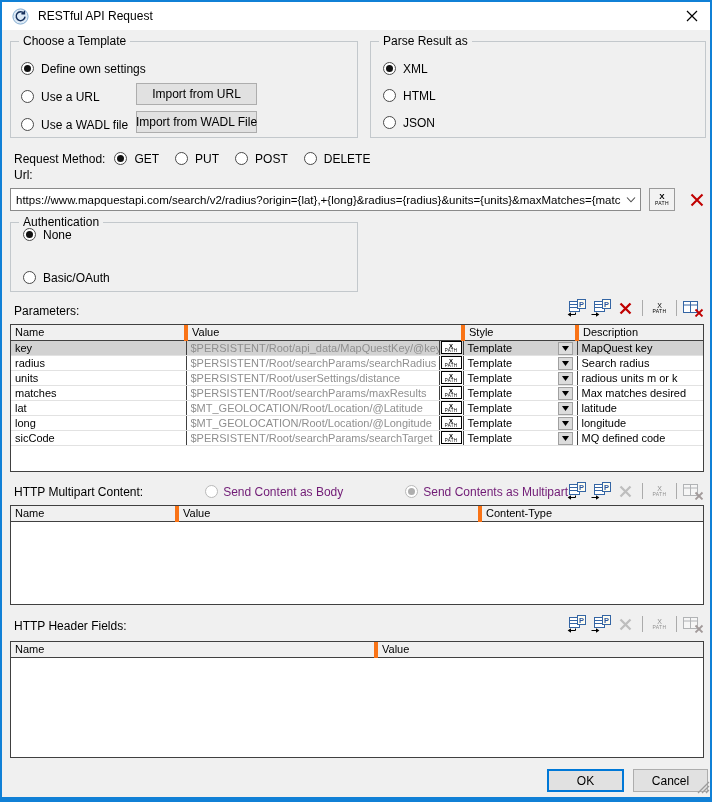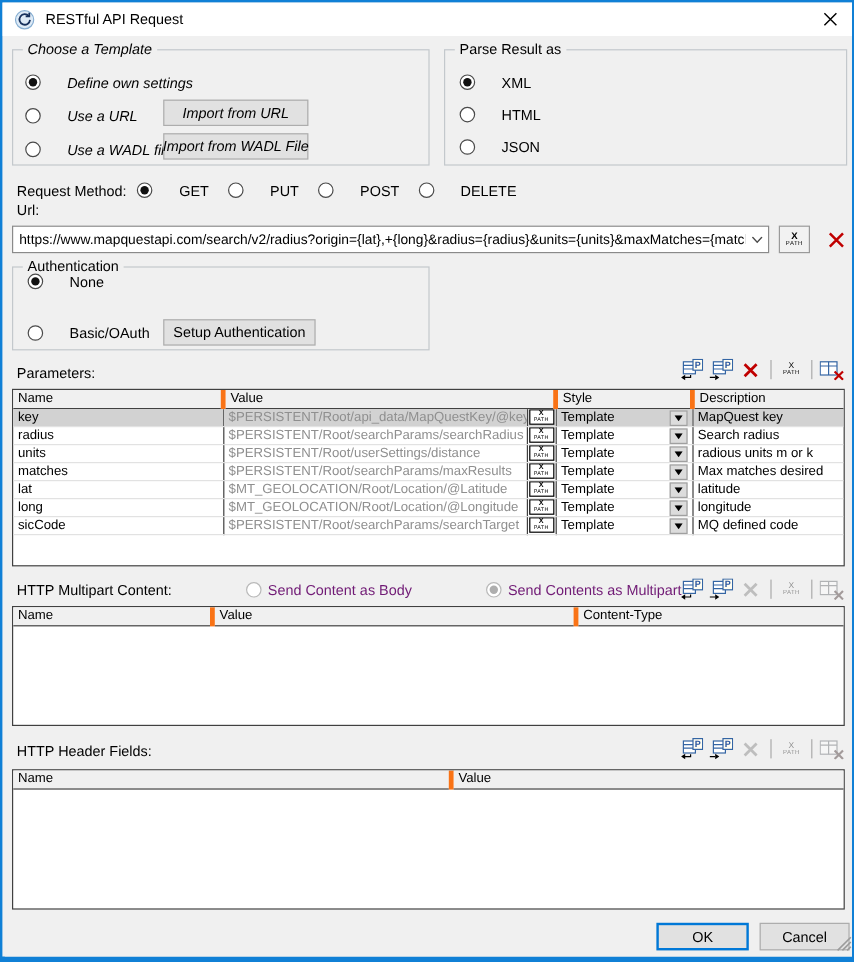--- a/index.html
+++ b/index.html
@@ -12,21 +12,21 @@
     overflow:hidden;
   }
   .titlebar{height:28px;background:#fff;display:flex;align-items:center;padding:0 0 0 10px;}
   .app-icon{width:17px;height:17px;display:flex;align-items:center;}
   .title{font-size:12px;margin-left:9px;flex:1;white-space:nowrap;}
   .close{width:36px;height:28px;display:flex;align-items:center;justify-content:center;}
   .body{position:absolute;left:2px;top:30px;width:708px;height:767px;background:#f0f0f0;}
 
   .grp{position:absolute;border:1px solid #c3c8cc;background:#f0f0f0;}
   .glabel{position:absolute;top:-8px;left:8px;background:#f0f0f0;padding:0 4px;font-size:12px;white-space:nowrap;}
-  .rrow{position:absolute;display:flex;align-items:center;gap:22px;font-size:12px;height:15px;white-space:nowrap;}
+  .rrow{position:absolute;display:flex;align-items:center;gap:7px;font-size:12px;height:15px;white-space:nowrap;}
   .radio{width:13px;height:13px;min-width:13px;border:1px solid #4a4a4a;border-radius:50%;background:#fff;position:relative;display:inline-block;}
   .radio.checked::after{content:"";position:absolute;left:2px;top:2px;right:2px;bottom:2px;border-radius:50%;background:#111;}
   .radio.disabled{border-color:#b9b9b9;}
   .radio.disabled.checked::after{background:#aeaeae;}
   .gray-lbl{color:#701a75;}
 
   .win-btn{background:#e1e1e1;border:1px solid #adadad;font-size:12px;font-family:inherit;
     display:flex;align-items:center;justify-content:center;white-space:nowrap;}
   .abs{position:absolute;}
   .lbl{position:absolute;font-size:12px;white-space:nowrap;}
@@ -85,21 +85,21 @@
     <span class="title">RESTful API Request</span>
     <span class="close">
       <svg width="12" height="12" viewBox="0 0 12 12">
           <path d="M1 1 L11 11 M11 1 L1 11" stroke="#000" stroke-width="1.2"></path>
         </svg>
     </span>
   </div>
 
   <div class="body">
 
-    <div class="grp" style="left:6px;top:9px;width:348px;height:97px;font-style:italic;">
+    <div class="grp" style="left:6px;top:9px;width:348px;height:97px;">
       <span class="glabel">Choose a Template</span>
       <div class="rrow" style="left:10px;top:19px;">
         <span class="radio checked"></span>
         <span>Define own settings</span>
       </div>
       <div class="rrow" style="left:10px;top:47px;">
         <span class="radio"></span>
         <span>Use a URL</span>
       </div>
       <div class="rrow" style="left:10px;top:75px;">
@@ -168,21 +168,20 @@
     <div class="grp" style="left:6px;top:190px;width:348px;height:70px;">
       <span class="glabel">Authentication</span>
       <div class="rrow" style="left:12px;top:4px;justify-content:center;">
         <span class="radio checked"></span>
         <span>None</span>
       </div>
       <div class="rrow" style="left:12px;top:47px;">
         <span class="radio"></span>
         <span>Basic/OAuth</span>
       </div>
-      <div class="win-btn abs" style="left:125px;top:43px;width:127px;height:22px;">Setup Authentication</div>
     </div>
 
     <span class="lbl" style="left:10px;top:272px;">Parameters:</span>
     <div class="tbar" style="top:266px;">
       <span class="tbi">
         <svg width="20" height="18" viewBox="0 0 20 18">
           <rect x="3.5" y="2.5" width="10" height="10" fill="#fff" stroke="#3465a4"></rect>
           <line x1="3.5" y1="5.5" x2="13.5" y2="5.5" stroke="#3465a4"></line>
           <line x1="3.5" y1="8.5" x2="13.5" y2="8.5" stroke="#3465a4"></line>
           <rect x="11.5" y="0.5" width="8" height="9" fill="#fffdf0" stroke="#3465a4"></rect>

